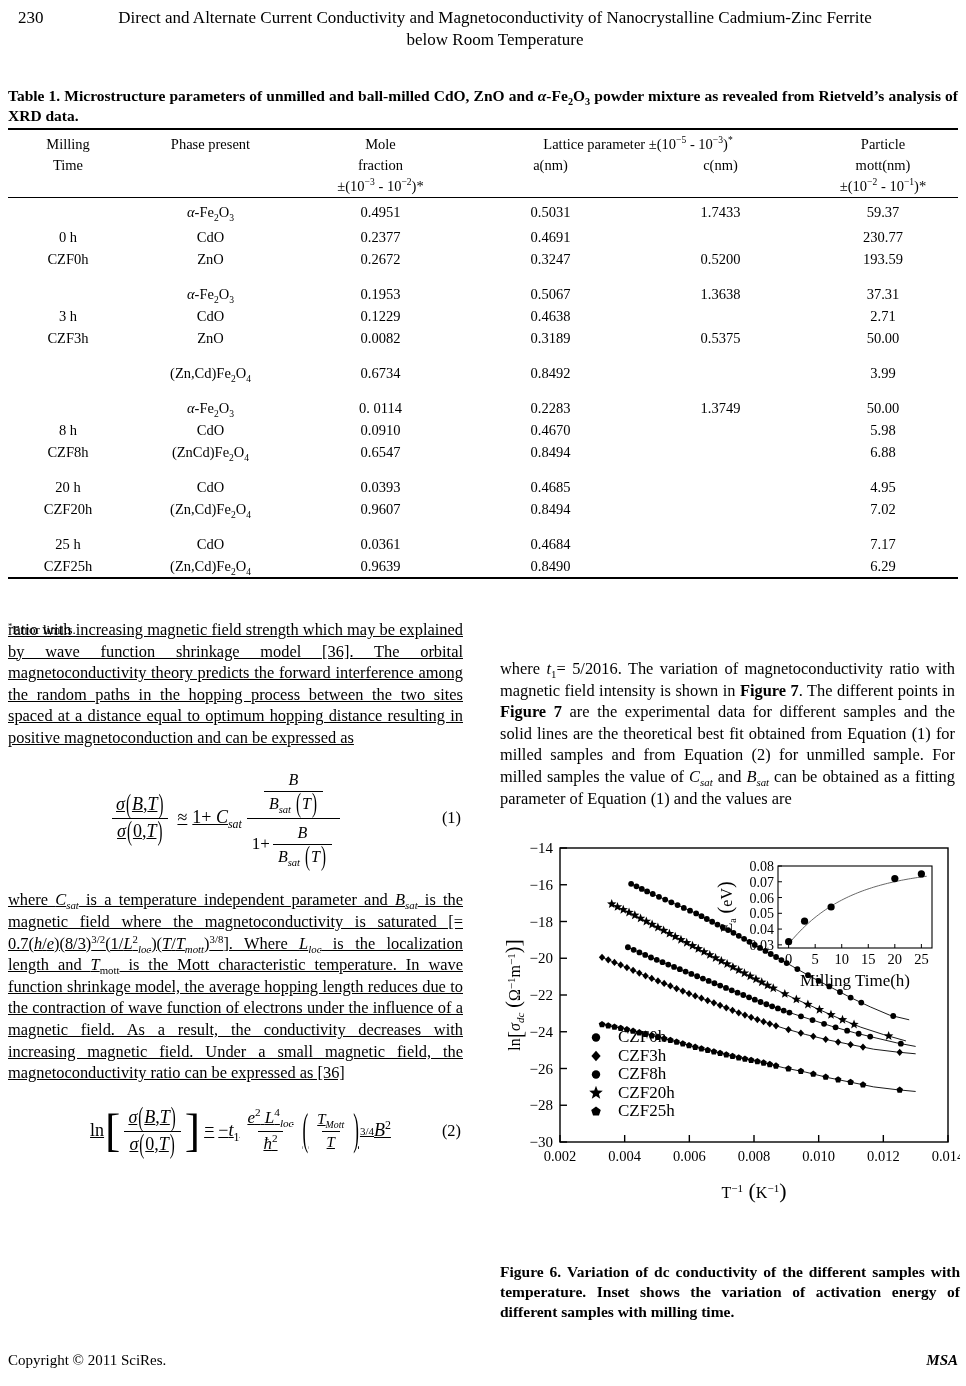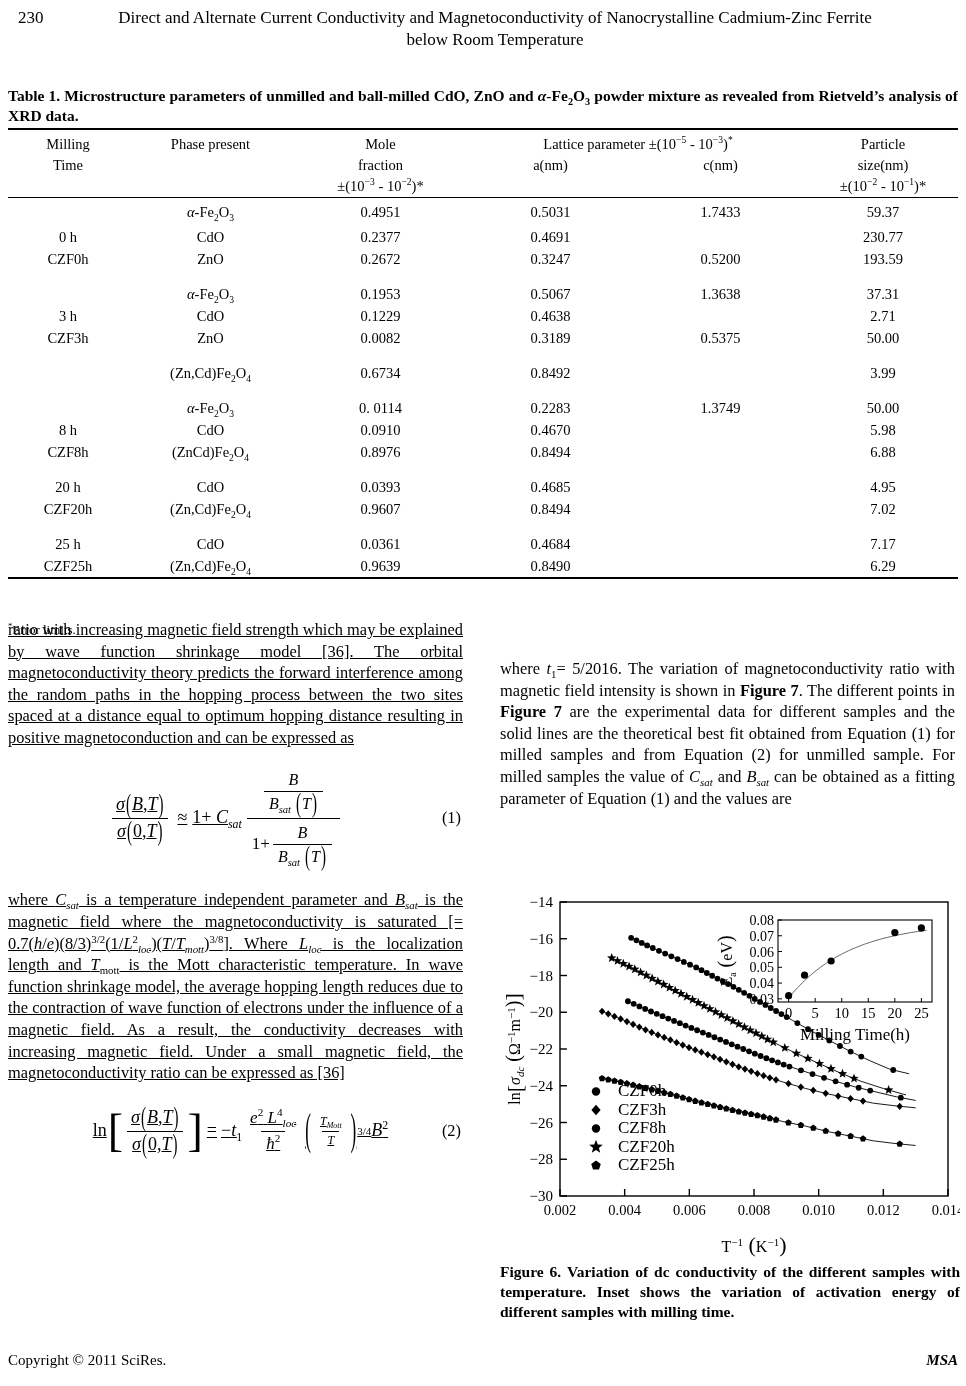--- a/index.html
+++ b/index.html
@@ -60,21 +60,21 @@
   .frac { display:inline-flex; flex-direction:column; align-items:center;
           vertical-align:middle; margin:0 3px; }
   .frac .num { padding:0 5px 1px 5px; }
   .frac .den { padding:1px 5px 0 5px; border-top:1.2px solid #000; }
   .paren { display:inline-block; transform:scaleY(1.75); font-size:15px; margin:0 1px;}
   .big-bracket-l, .big-bracket-r { display:inline-block; font-size:46px;
         line-height:0.72; font-weight:300; }
   .eq-row { display:flex; align-items:center; font-size:18px; }
 
   
-  .figure { position:absolute; left:500px; top:884px; width:460px;text-decoration:underline; }
+  .figure { position:absolute; left:500px; top:830px; width:460px;text-decoration:underline; }
   .figcap { position:absolute; left:500px; top:1262px; width:460px;
             font-size:15.5px; font-weight:bold; line-height:1.30;
             text-align:justify; text-justify:inter-word; }
 
   
   .footer { position:absolute; left:8px; top:1352px; width:950px;
             display:flex; justify-content:space-between; font-size:15px; }
   .footer .r { font-style:italic; font-weight:bold; }
 </style>
 </head>
@@ -111,21 +111,21 @@
           <td style="padding-top:4px">Mole</td>
           <td colspan="2" style="padding-top:4px" class="lat-head">Lattice parameter ±(10<sup>−5</sup> - 10<sup>−3</sup>)<sup>*</sup></td>
           <td style="padding-top:4px">Particle</td>
         </tr>
         <tr class="hd">
           <td>Time</td>
           <td></td>
           <td>fraction</td>
           <td>a(nm)</td>
           <td>c(nm)</td>
-          <td>size(nm)</td>
+          <td>mott(nm)</td>
         </tr>
         <tr class="hd">
           <td></td>
           <td></td>
           <td>±(10<sup>−3</sup> - 10<sup>−2</sup>)*</td>
           <td></td>
           <td></td>
           <td>±(10<sup>−2</sup> - 10<sup>−1</sup>)*</td>
         </tr>
       </thead>
@@ -207,21 +207,21 @@
             <td>8 h</td>
             <td>CdO</td>
             <td>0.0910</td>
             <td>0.4670</td>
             <td></td>
             <td>5.98</td>
           </tr>
           <tr class="bd">
             <td>CZF8h</td>
             <td>(ZnCd)Fe<sub>2</sub>O<sub>4</sub></td>
-            <td>0.8976</td>
+            <td>0.6547</td>
             <td>0.8494</td>
             <td></td>
             <td>6.88</td>
           </tr>
           <tr class="spacer-row">
             <td colspan="6"></td>
           </tr>
           <tr class="bd">
             <td>20 h</td>
             <td>CdO</td>
@@ -305,21 +305,21 @@
         </span>
         <span class="big-bracket-r">]</span>
         <span style="margin:0 4px;">=</span>
         <span>−<i>t</i><sub>1</sub></span>
         <span class="frac" style="font-size:17px; margin-left:3px;">
           <span class="num"><i>e</i><sup>2</sup> <i>L</i><sup>4</sup><sub><i>loc</i></sub></span>
           <span class="den"><i>ħ</i><sup>2</sup></span>
         </span>
         <span style="display:inline-flex;align-items:center;">
           <span class="paren" style="transform:scaleY(2.6); font-size:17px;">(</span>
-          <span class="frac" style="font-size:12px;">
+          <span class="frac" style="font-size:15px;">
             <span class="num"><i>T<sub>Mott</sub></i></span>
             <span class="den"><i>T</i></span>
           </span>
           <span class="paren" style="transform:scaleY(2.6); font-size:17px;">)</span>
             <sup style="font-size:11px;">3/4</sup>
         </span>
         <span style="margin-left:0;"><i>B</i><sup>2</sup></span>
       </div>
       <div class="eqnum">(2)</div>
     </div>

